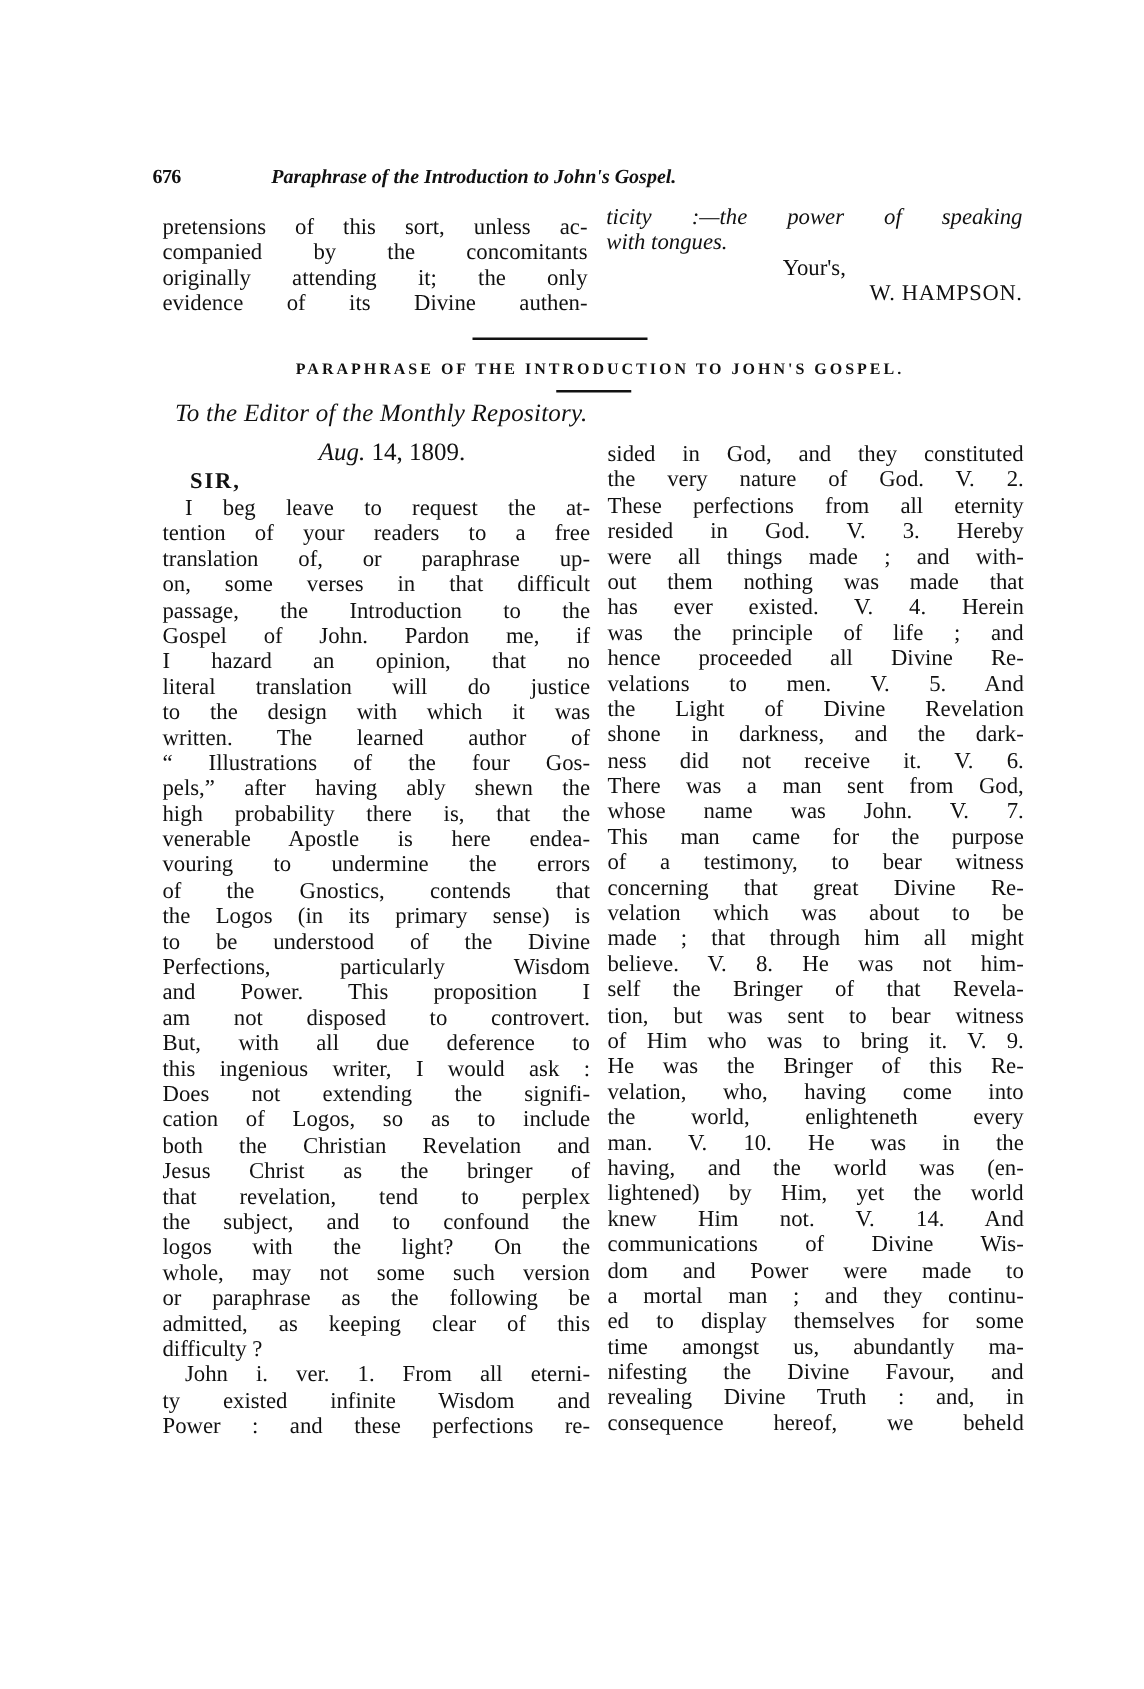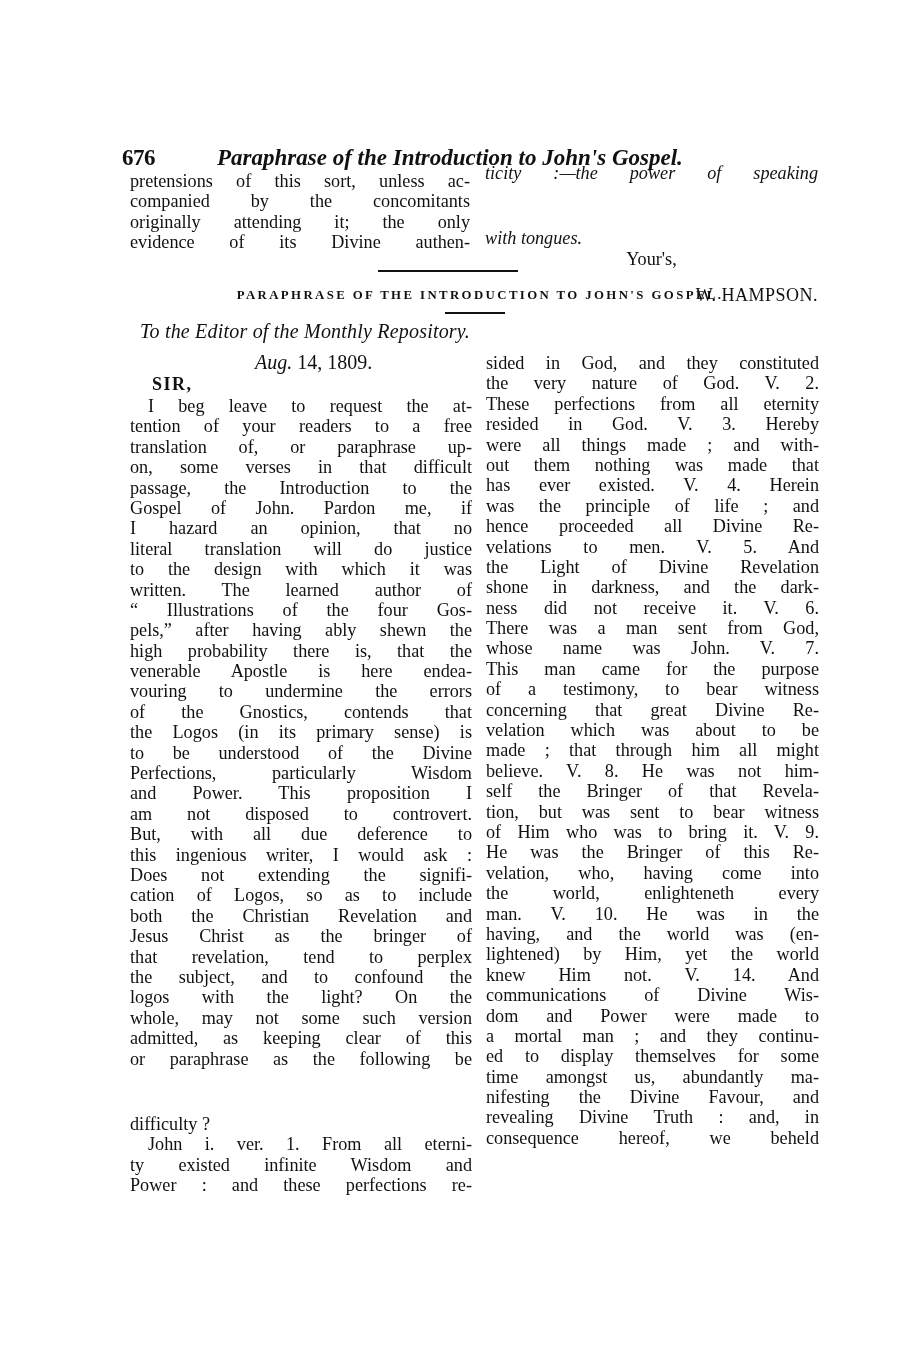--- a/index.html
+++ b/index.html
@@ -2,29 +2,29 @@
 <html><head>
 <meta charset="utf-8">
 <style>
   html, body { margin: 0; padding: 0; }
   body {
     width: 915px; height: 1351px; background: #ffffff; position: relative; overflow: hidden;
     font-family: "Liberation Serif", "DejaVu Serif", serif; color: #111;
   }
   .page { position: absolute; left: 0; top: 0; width: 915px; height: 1351px; }
   .running-head {
-    position: absolute; top: 146px; left: 122px; width: 700px; height: 24px;
-    font-size: 23px; line-height: 24px;
+    position: absolute; top: 130px; left: 122px; width: 700px; height: 24px;
+    font-size: 16px; line-height: 24px;
   }
   .page-num { position: absolute; left: 0; top: 0; font-weight: bold; letter-spacing: -0.5px; }
   .running-title { position: absolute; left: 95px; top: 0; font-style: italic; font-weight: bold; }
   .col { position: absolute; font-size: 18.2px; line-height: 20.4px; }
   .line { white-space: nowrap; height: 20.4px; text-align: justify; text-align-last: justify; }
-  .line.nojust { text-align: right; text-align-last: left; margin-top: 45px; }
-  .line.right { text-align: right; text-align-last: right; margin-top: 16px; }
+  .line.nojust { text-align: right; text-align-last: left; }
+  .line.right { text-align: right; text-align-last: right; }
   .line.center { text-align: center; text-align-last: center; }
   .top-left { left: 130px; top: 171px; width: 340px; }
   .top-right { left: 485px; top: 163px; width: 333px; }
   .rule { position: absolute; height: 2px; background: #111; }
   .rule-1 { left: 378px; top: 270px; width: 140px; }
   .rule-3 { left: 445px; top: 312px; width: 60px; height: 2px; }
   .section-title {
     position: absolute; top: 287px; left: 145px; width: 670px; text-align: center;
     font-size: 12.8px; font-weight: bold; letter-spacing: 2.4px; line-height: 16px;
   }
@@ -102,22 +102,22 @@
     <div class="line">But, with all due deference to</div>
     <div class="line">this ingenious writer, I would ask :</div>
     <div class="line">Does not extending the signifi-</div>
     <div class="line">cation of Logos, so as to include</div>
     <div class="line">both the Christian Revelation and</div>
     <div class="line">Jesus Christ as the bringer of</div>
     <div class="line">that revelation, tend to perplex</div>
     <div class="line">the subject, and to confound the</div>
     <div class="line">logos with the light?  On the</div>
     <div class="line">whole, may not some such version</div>
+    <div class="line">or paraphrase as the following be</div>
     <div class="line">admitted, as keeping clear of this</div>
-    <div class="line">or paraphrase as the following be</div>
     <div class="line nojust">difficulty ?</div>
     <div class="line indent">John i. ver. 1.  From all eterni-</div>
     <div class="line">ty existed infinite Wisdom and</div>
     <div class="line">Power : and these perfections re-</div>
   </div>
 
   <div class="col body-right">
     <div class="line">sided in God, and they constituted</div>
     <div class="line">the very nature of God.  V. 2.</div>
     <div class="line">These perfections from all eternity</div>

